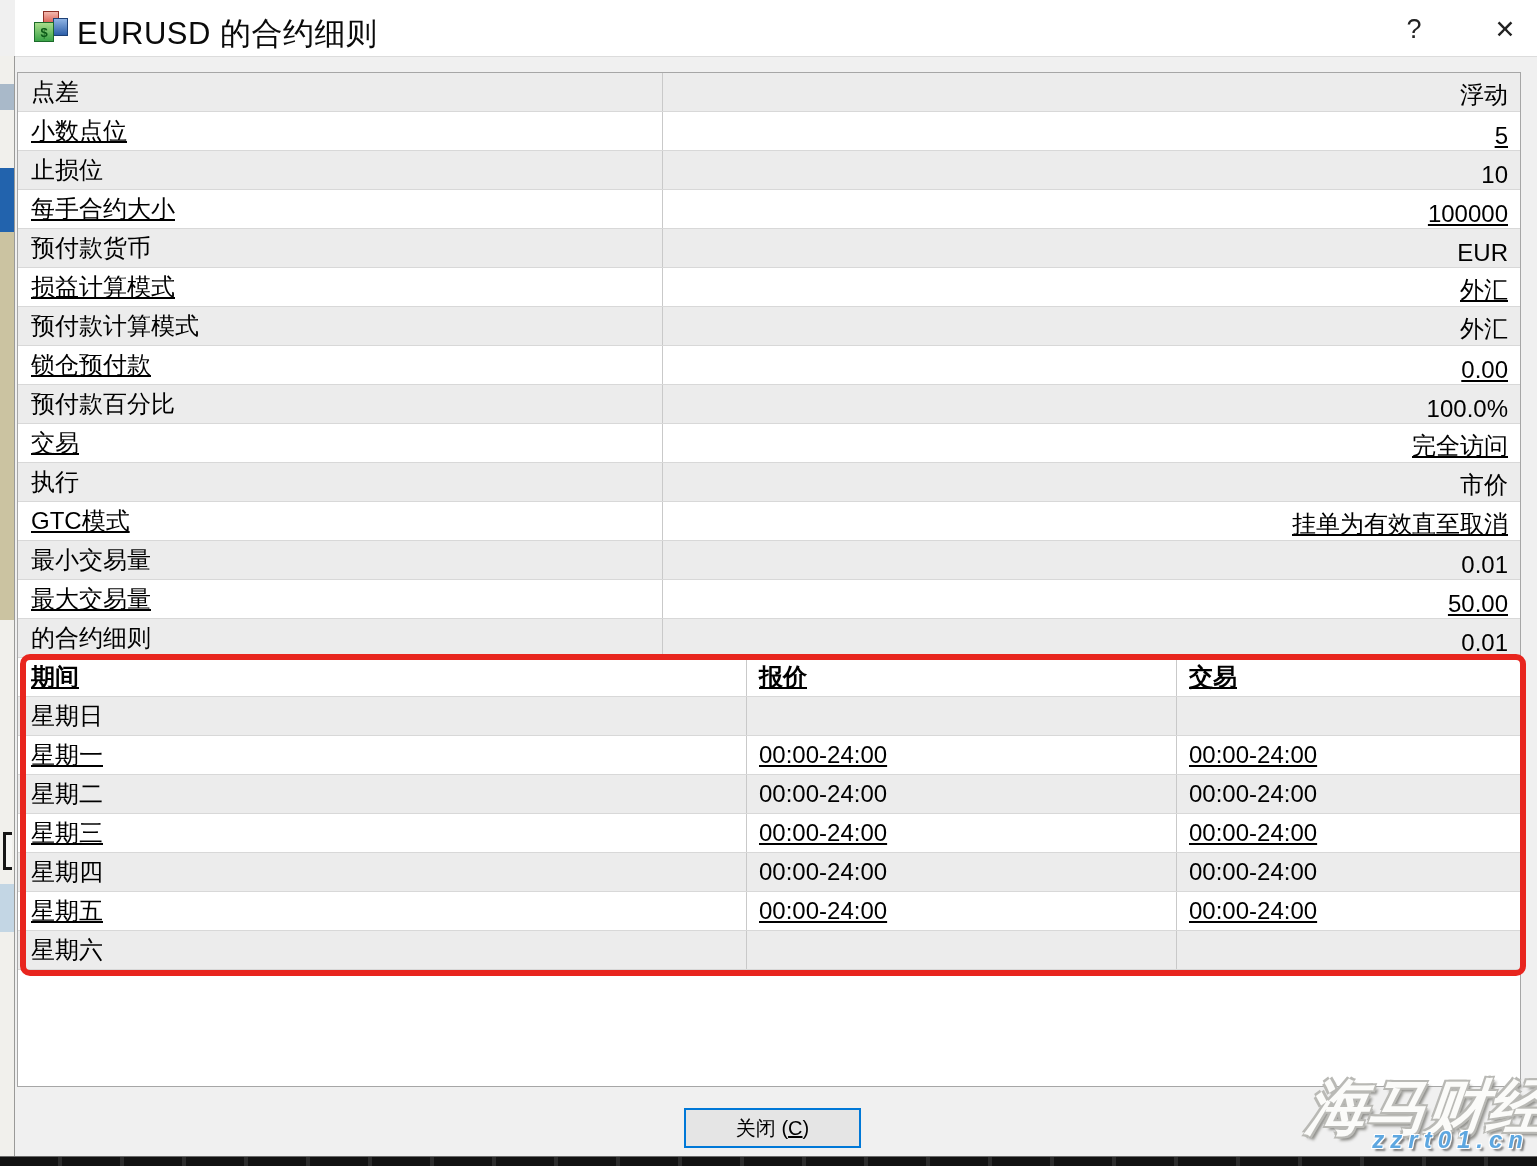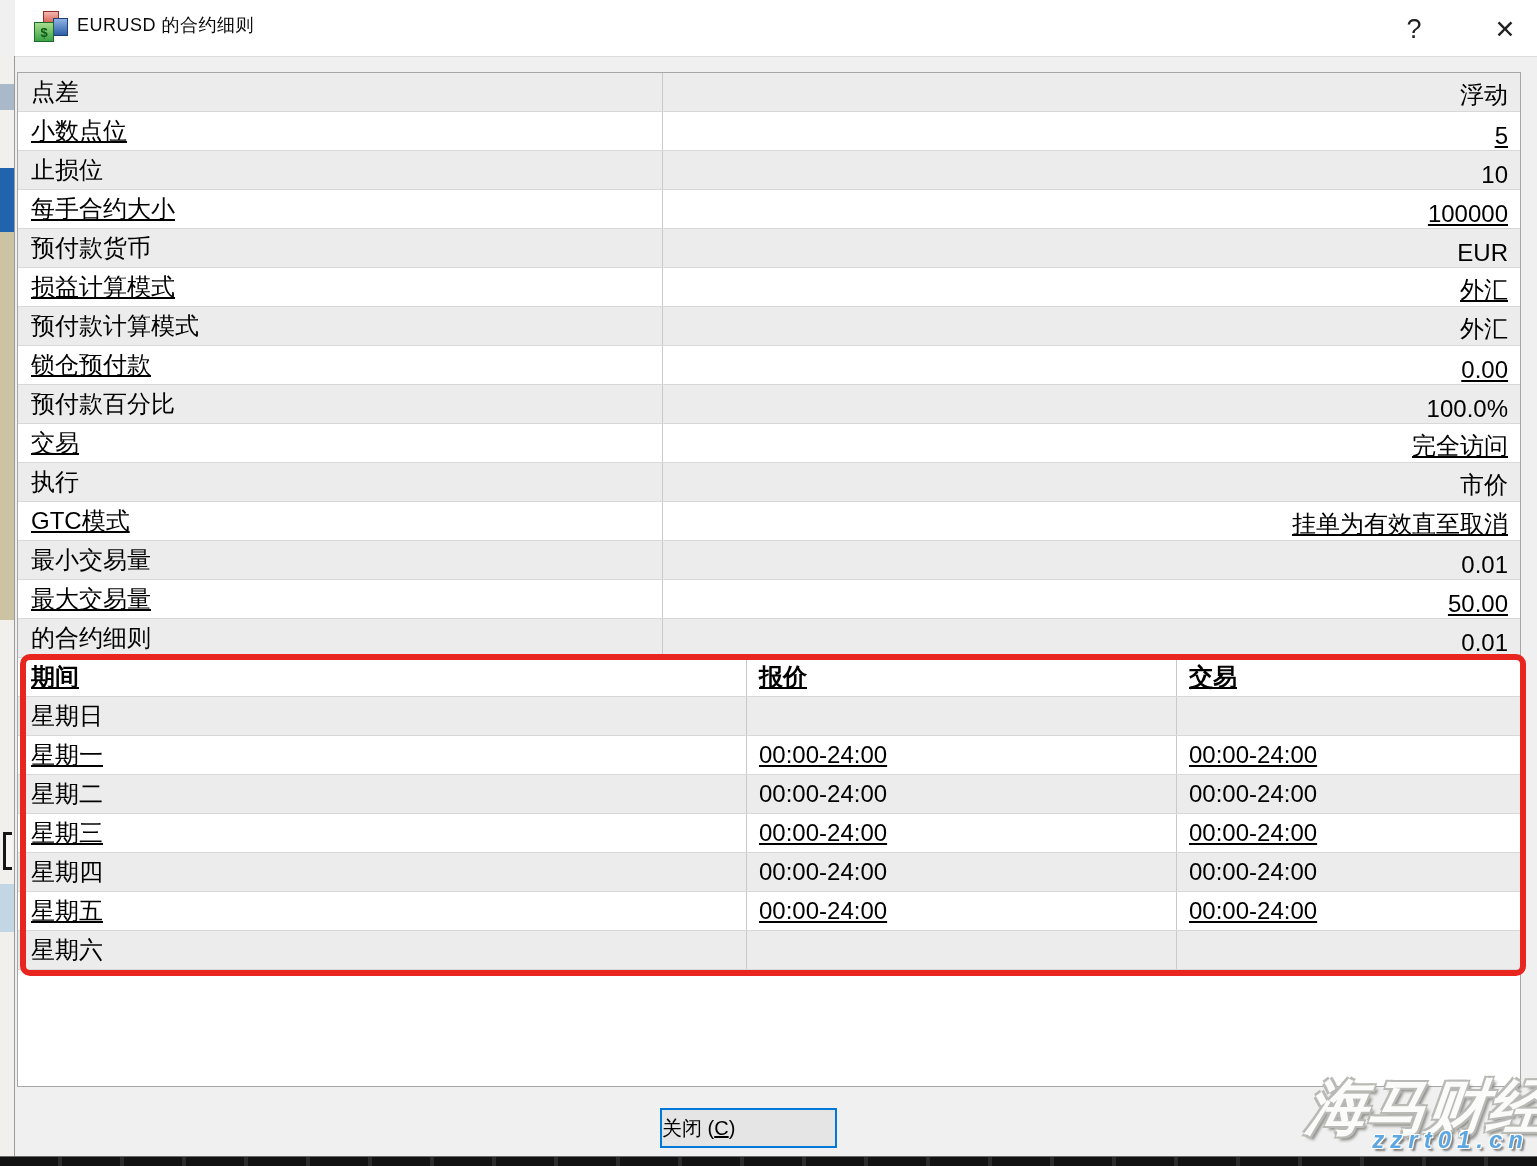--- a/index.html
+++ b/index.html
@@ -33,21 +33,21 @@
   .app-icon { position: absolute; left: 19px; top: 11px; width: 36px; height: 35px; }
   .ico-red  { position: absolute; left: 9px;  top: 0;   width: 16px; height: 14px;
               background: linear-gradient(#f3b8ae, #d6574a); border: 1px solid #8d3026; z-index: 1; }
   .ico-blue { position: absolute; left: 19px; top: 7px;  width: 15px; height: 18px;
               background: linear-gradient(#8fb4e4, #2d5fa9); border: 1px solid #1d4177; z-index: 2; }
   .ico-green{ position: absolute; left: 0;    top: 11px; width: 20px; height: 20px;
               background: linear-gradient(#a8dc8a, #3aa348); border: 1px solid #1c6b2a; z-index: 3;
               display: flex; align-items: center; justify-content: center;
               font-size: 13px; font-weight: bold; color: #0c5a18; }
   .title-text {
-    position: absolute; left: 62px; top: 13px; font-size: 18px; color: #0a0a0a;
+    position: absolute; left: 62px; top: 13px; font-size: 31px; color: #0a0a0a;
     letter-spacing: 0.5px; white-space: nowrap;
   }
   .cap-btn {
     position: absolute; top: 8px; width: 44px; height: 42px;
     display: flex; align-items: center; justify-content: center;
     font-size: 27px; font-weight: 300; color: #222; cursor: default;
   }
   .help-btn  { left: 1377px; }
   .close-btn { left: 1468px; font-size: 25px; }
 
@@ -76,24 +76,24 @@
 
   
   .red-box {
     position: absolute; left: 20px; top: 654px; width: 1506px; height: 322px;
     border: 6px solid #e8251e; border-radius: 10px;
     z-index: 5; pointer-events: none;
   }
 
   
   .close-button {
-    position: absolute; left: 660px; top: 1108px; width: 177px; height: 40px;
+    position: absolute; left: 684px; top: 1108px; width: 177px; height: 40px;
     background: #e5e5e5; border: 2px solid #0078d7; font-size: 20px;
     font-family: inherit; color: #000; z-index: 3; cursor: pointer;
-    display: flex; align-items: center; justify-content: flex-start; gap: 0;
+    display: flex; align-items: center; justify-content: center; gap: 0;
   }
   .close-button .u { text-decoration: underline; }
 
   
   .bottom-strip {
     position: absolute; left: 0; top: 1156px; width: 1537px; height: 10px;
     background: repeating-linear-gradient(90deg,
       #121212 0 58px, #2b2b2b 58px 62px);
     border-top: 1px solid #6b6b6b; z-index: 4;
   }

